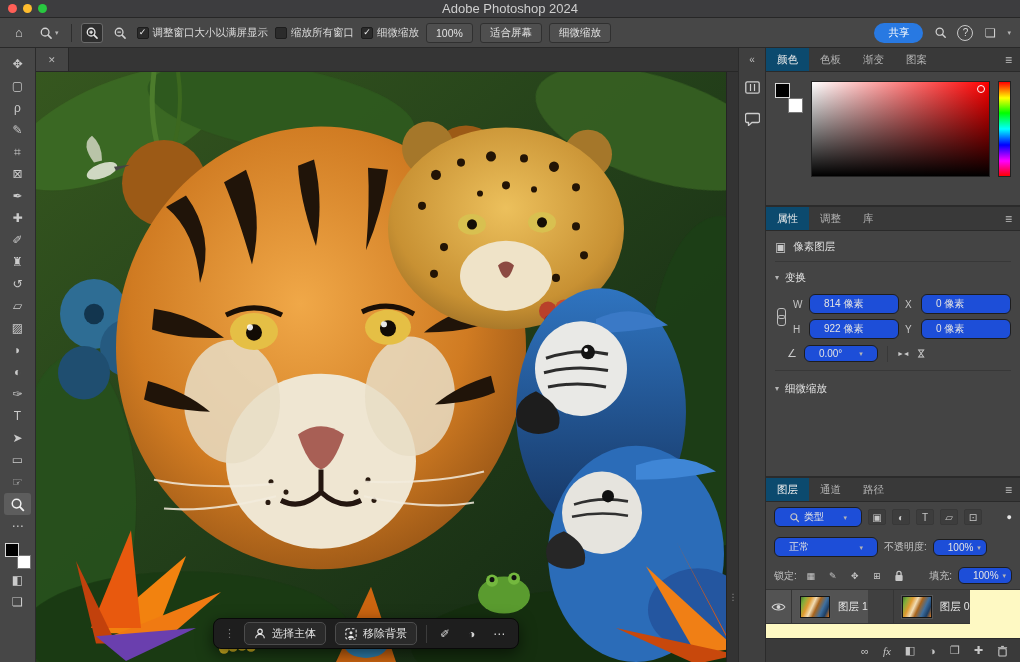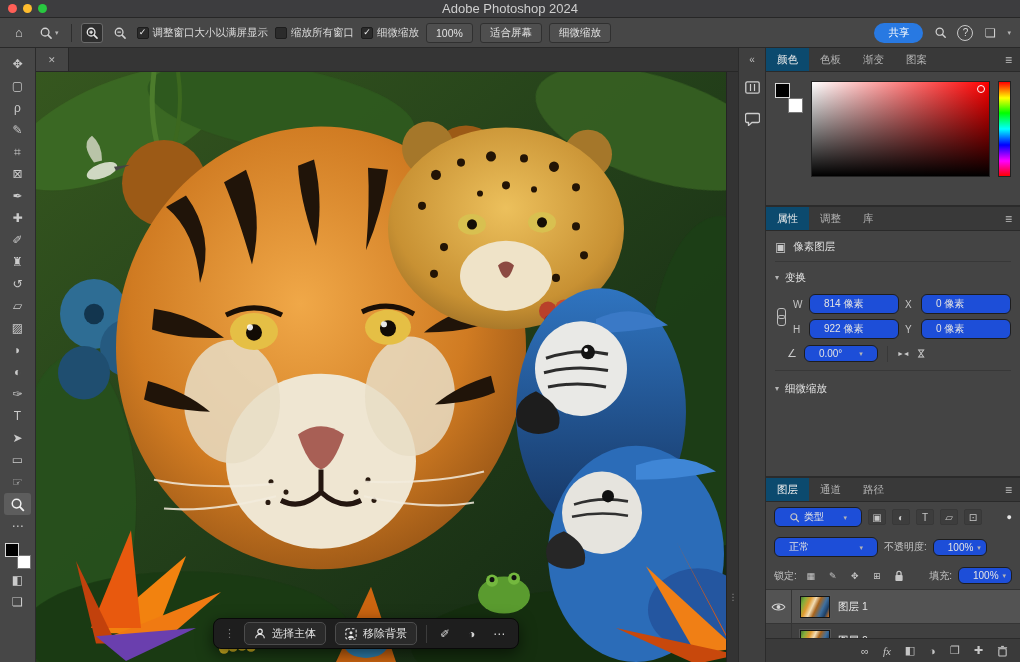--- a/index.html
+++ b/index.html
@@ -110,21 +110,21 @@
 
   
   .lcontrols{display:flex;align-items:center;gap:6px;padding:5px 8px;flex:0 0 auto}
   .ftype{width:88px}
   .ficon{width:18px;height:16px;display:inline-flex;align-items:center;justify-content:center;font-size:10px;color:#c7c7c7;border:1px solid #383838;border-radius:2px;background:#3d3d3d}
   .ftoggle{margin-left:auto;font-size:9px;color:#e8e8e8}
   .blendfield{width:104px}
   .numfield{width:54px}
   .slabel{font-size:10px;color:#c4c4c4;white-space:nowrap}
   .lockico{width:16px;height:15px;display:inline-flex;align-items:center;justify-content:center;font-size:9px;color:#c7c7c7}
-  .llist{flex:1;background:#fef9c3;border-top:1px solid #333;min-height:0;display:flex;flex-direction:column;overflow:hidden}
+  .llist{flex:1;background:#fef9c3;border-top:1px solid #333;min-height:0;display:flex;flex-direction:row;overflow:hidden}
   .layerrow{height:34px;display:flex;align-items:center;border-bottom:1px solid #353535;background:#404040;flex:0 0 auto}
   .layerrow.selected{background:#535353}
   .eyecell{width:26px;align-self:stretch;display:flex;align-items:center;justify-content:center;border-right:1px solid #353535;color:#d4d4d4}
   .thumb{width:30px;height:22px;margin:0 8px;border:1px solid #141414;outline:1px solid #555;background:linear-gradient(115deg,#4c7a2e 0%,#7fae3c 12%,#e09a30 28%,#f2ddb5 42%,#a8641c 55%,#3f6f9e 72%,#1d3f66 86%,#e07818 100%)}
   .lname{font-size:10.5px;color:#e4e4e4}
   .lfill{flex:1}
   .lactions{height:24px;background:#3a3a3a;border-top:1px solid #2b2b2b;display:flex;align-items:center;justify-content:flex-end;gap:14px;padding:0 12px;color:#c5c5c5;font-size:11px;flex:0 0 auto}
   .fx{font-style:italic;font-family:"Liberation Serif","DejaVu Serif",serif;font-size:11px}
   svg{display:block}
 </style>

